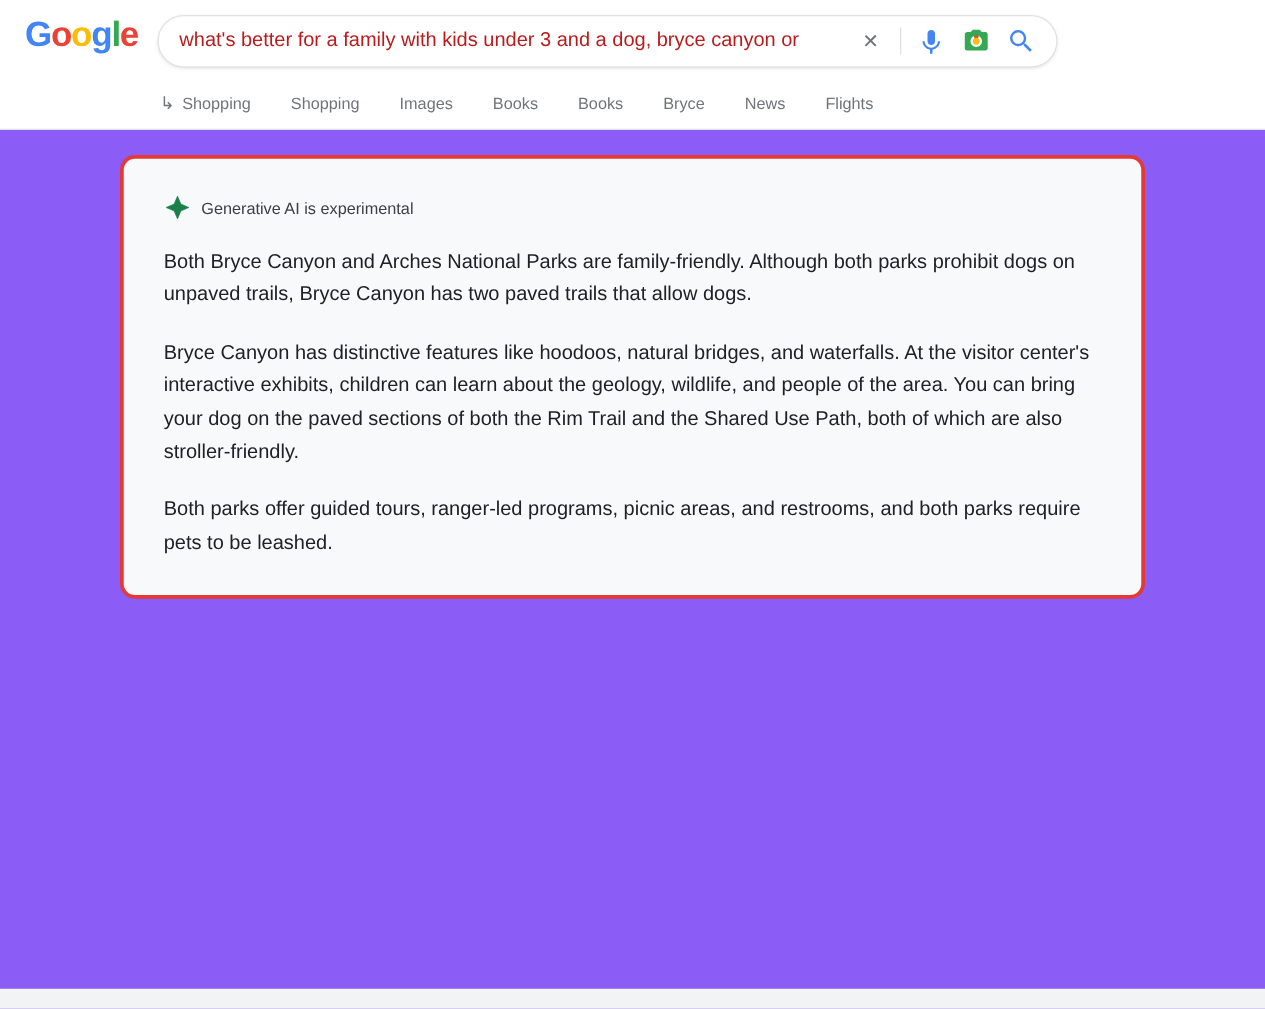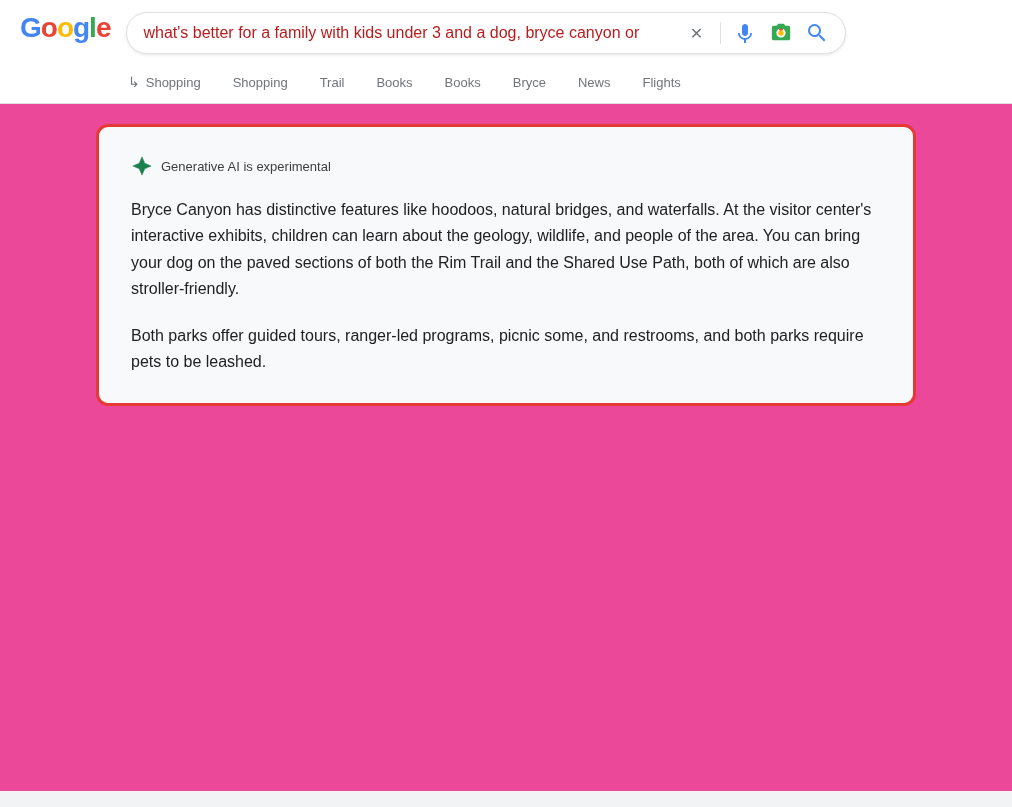--- a/index.html
+++ b/index.html
@@ -94,21 +94,21 @@
       cursor: pointer;
       border-bottom: 3px solid transparent;
       white-space: nowrap;
       border-radius: 0;
       text-decoration: none;
     }
 
     
     .main {
       padding: 20px 30px;
-      background: #ec4899;
+      background: #8b5cf6;
       min-height: calc(807px - 120px);
     }
 
     
     .ai-box {
       background: #f8f9fa;
       border: 3px solid #e53935;
       border-radius: 12px;
       padding: 28px 32px;
       max-width: 820px;
@@ -187,21 +187,21 @@
 
   <nav class="nav-tabs">
     <a href="#" class="nav-tab">
       <span style="color:#70757a; font-size:14px;">↳</span>
       <span>Shopping</span>
     </a>
     <a href="#" class="nav-tab">
       <span>Shopping</span>
     </a>
     <a href="#" class="nav-tab">
-      <span>Trail</span>
+      <span>Images</span>
     </a>
     <a href="#" class="nav-tab">
       <span>Books</span>
     </a>
     <a href="#" class="nav-tab">
       <span>Books</span>
     </a>
     <a href="#" class="nav-tab">
       <span>Bryce</span>
     </a>
@@ -220,17 +220,18 @@
 
     <div class="ai-badge">
 
       <svg class="ai-diamond-icon" viewBox="0 0 24 24" xmlns="http://www.w3.org/2000/svg">
         <path d="M12 2L9 9 2 12l7 3 3 7 3-7 7-3-7-3z" fill="#1a7f4b" stroke="#1a7f4b" stroke-width="0.5"></path>
       </svg>
       <span class="ai-badge-text">Generative AI is experimental</span>
     </div>
 
     <div class="ai-content">
+      <p>Both Bryce Canyon and Arches National Parks are family-friendly. Although both parks prohibit dogs on unpaved trails, Bryce Canyon has two paved trails that allow dogs.</p>
       <p>Bryce Canyon has distinctive features like hoodoos, natural bridges, and waterfalls. At the visitor center's interactive exhibits, children can learn about the geology, wildlife, and people of the area. You can bring your dog on the paved sections of both the Rim Trail and the Shared Use Path, both of which are also stroller-friendly.</p>
-      <p>Both parks offer guided tours, ranger-led programs, picnic some, and restrooms, and both parks require pets to be leashed.</p>
+      <p>Both parks offer guided tours, ranger-led programs, picnic areas, and restrooms, and both parks require pets to be leashed.</p>
     </div>
   </div>
 </main>
 
 </body></html>

